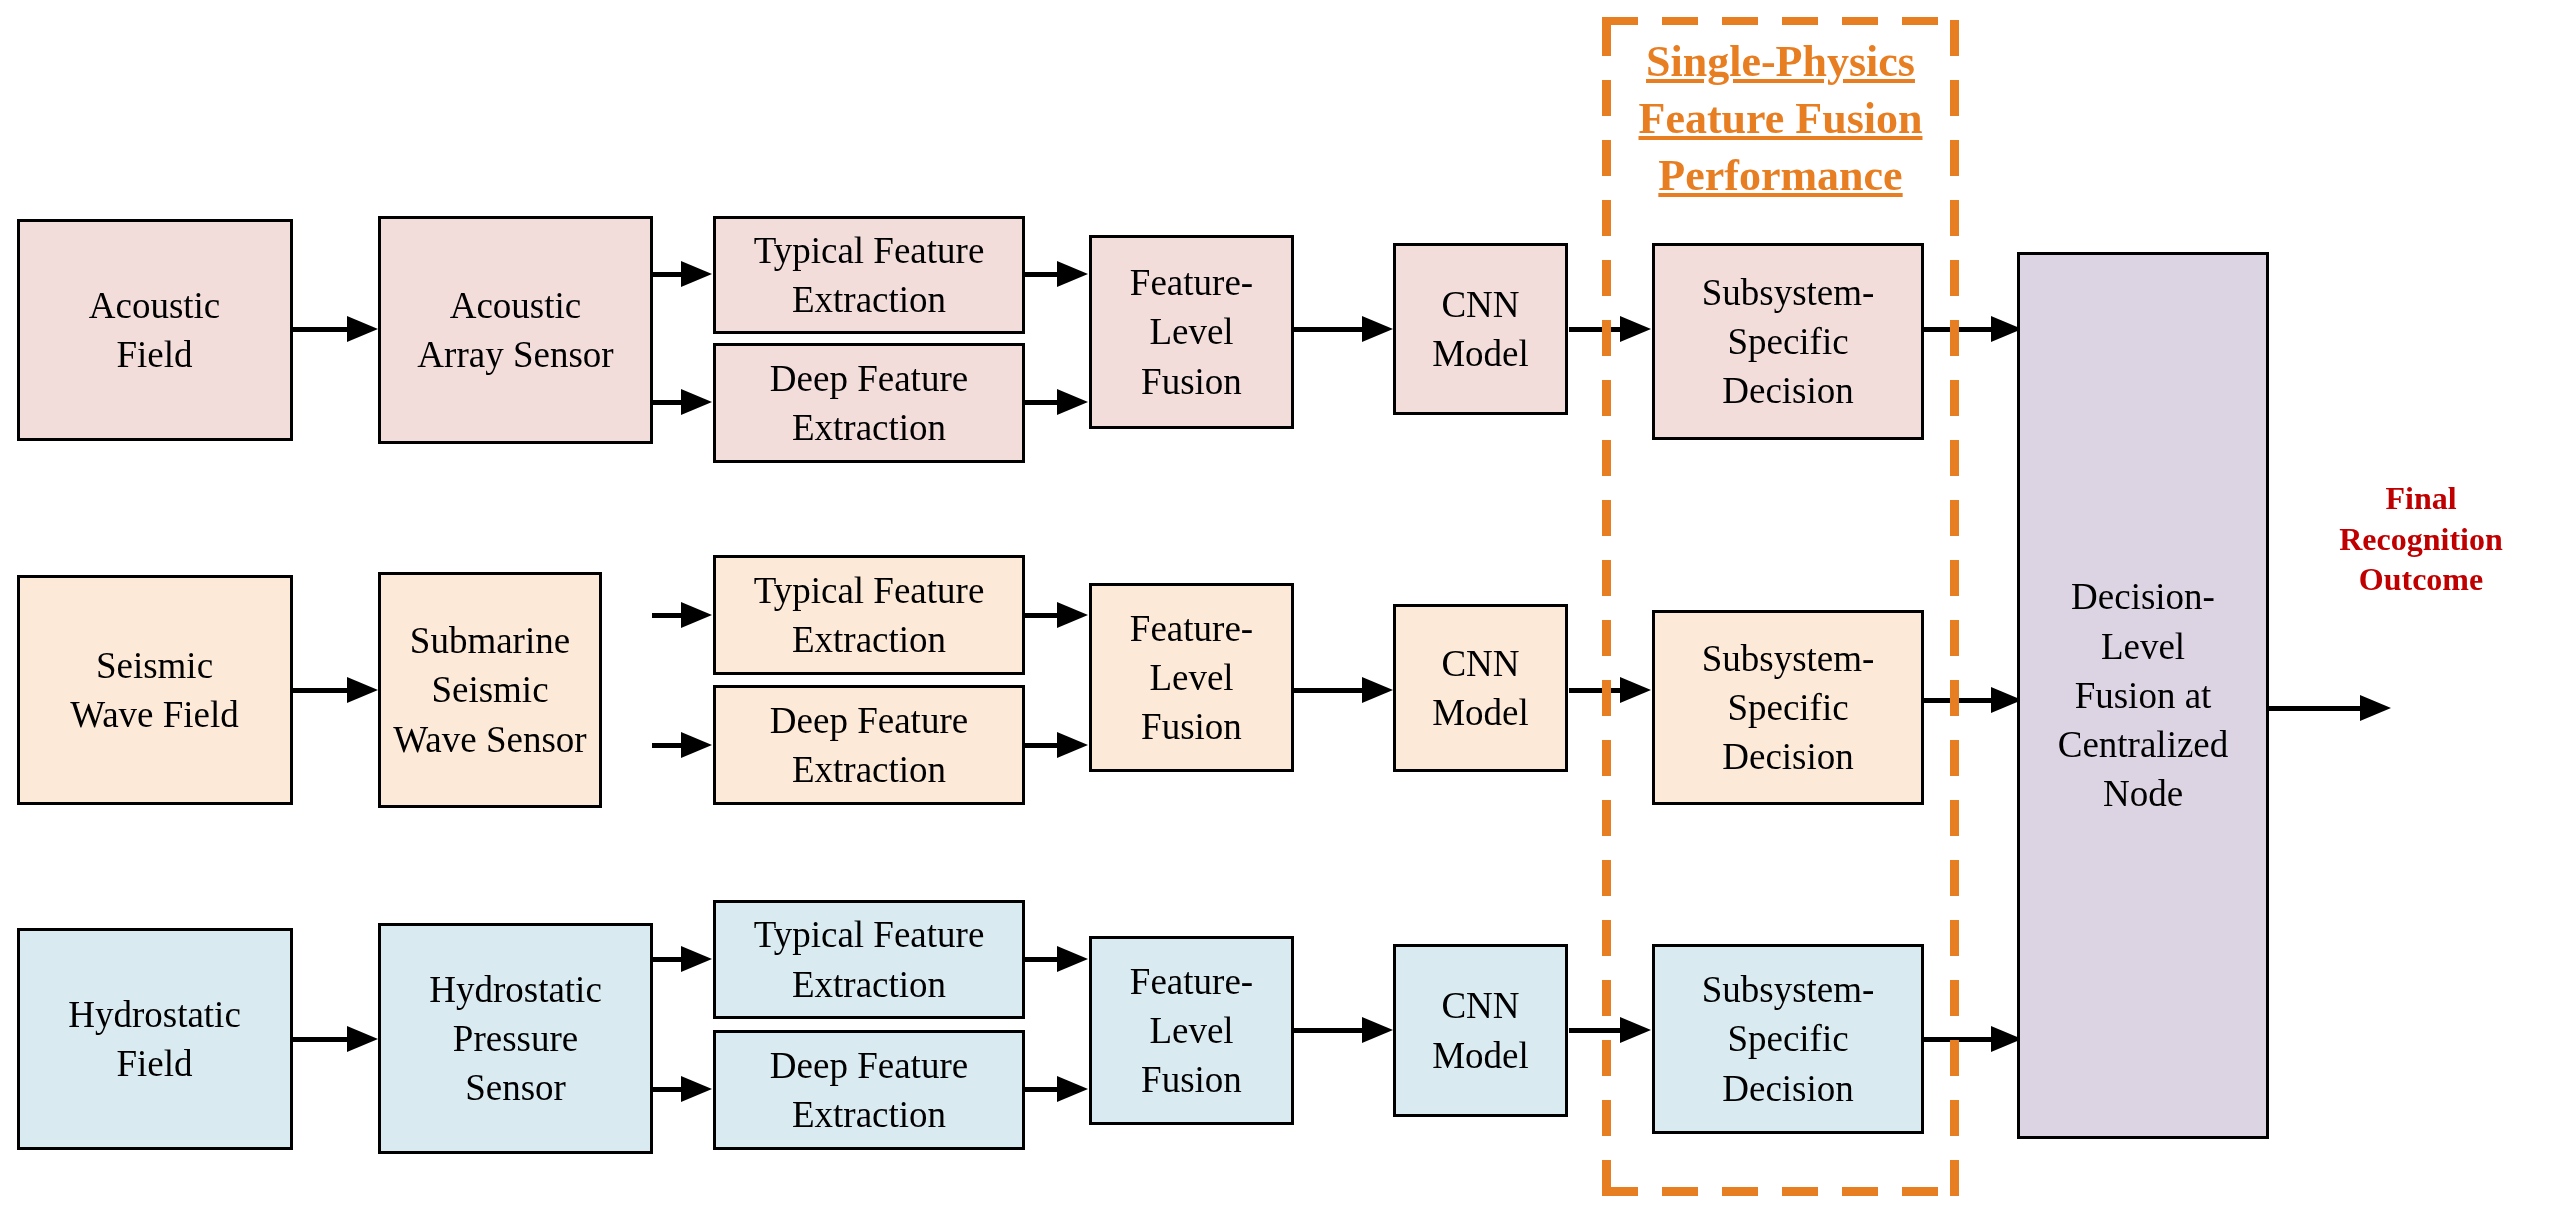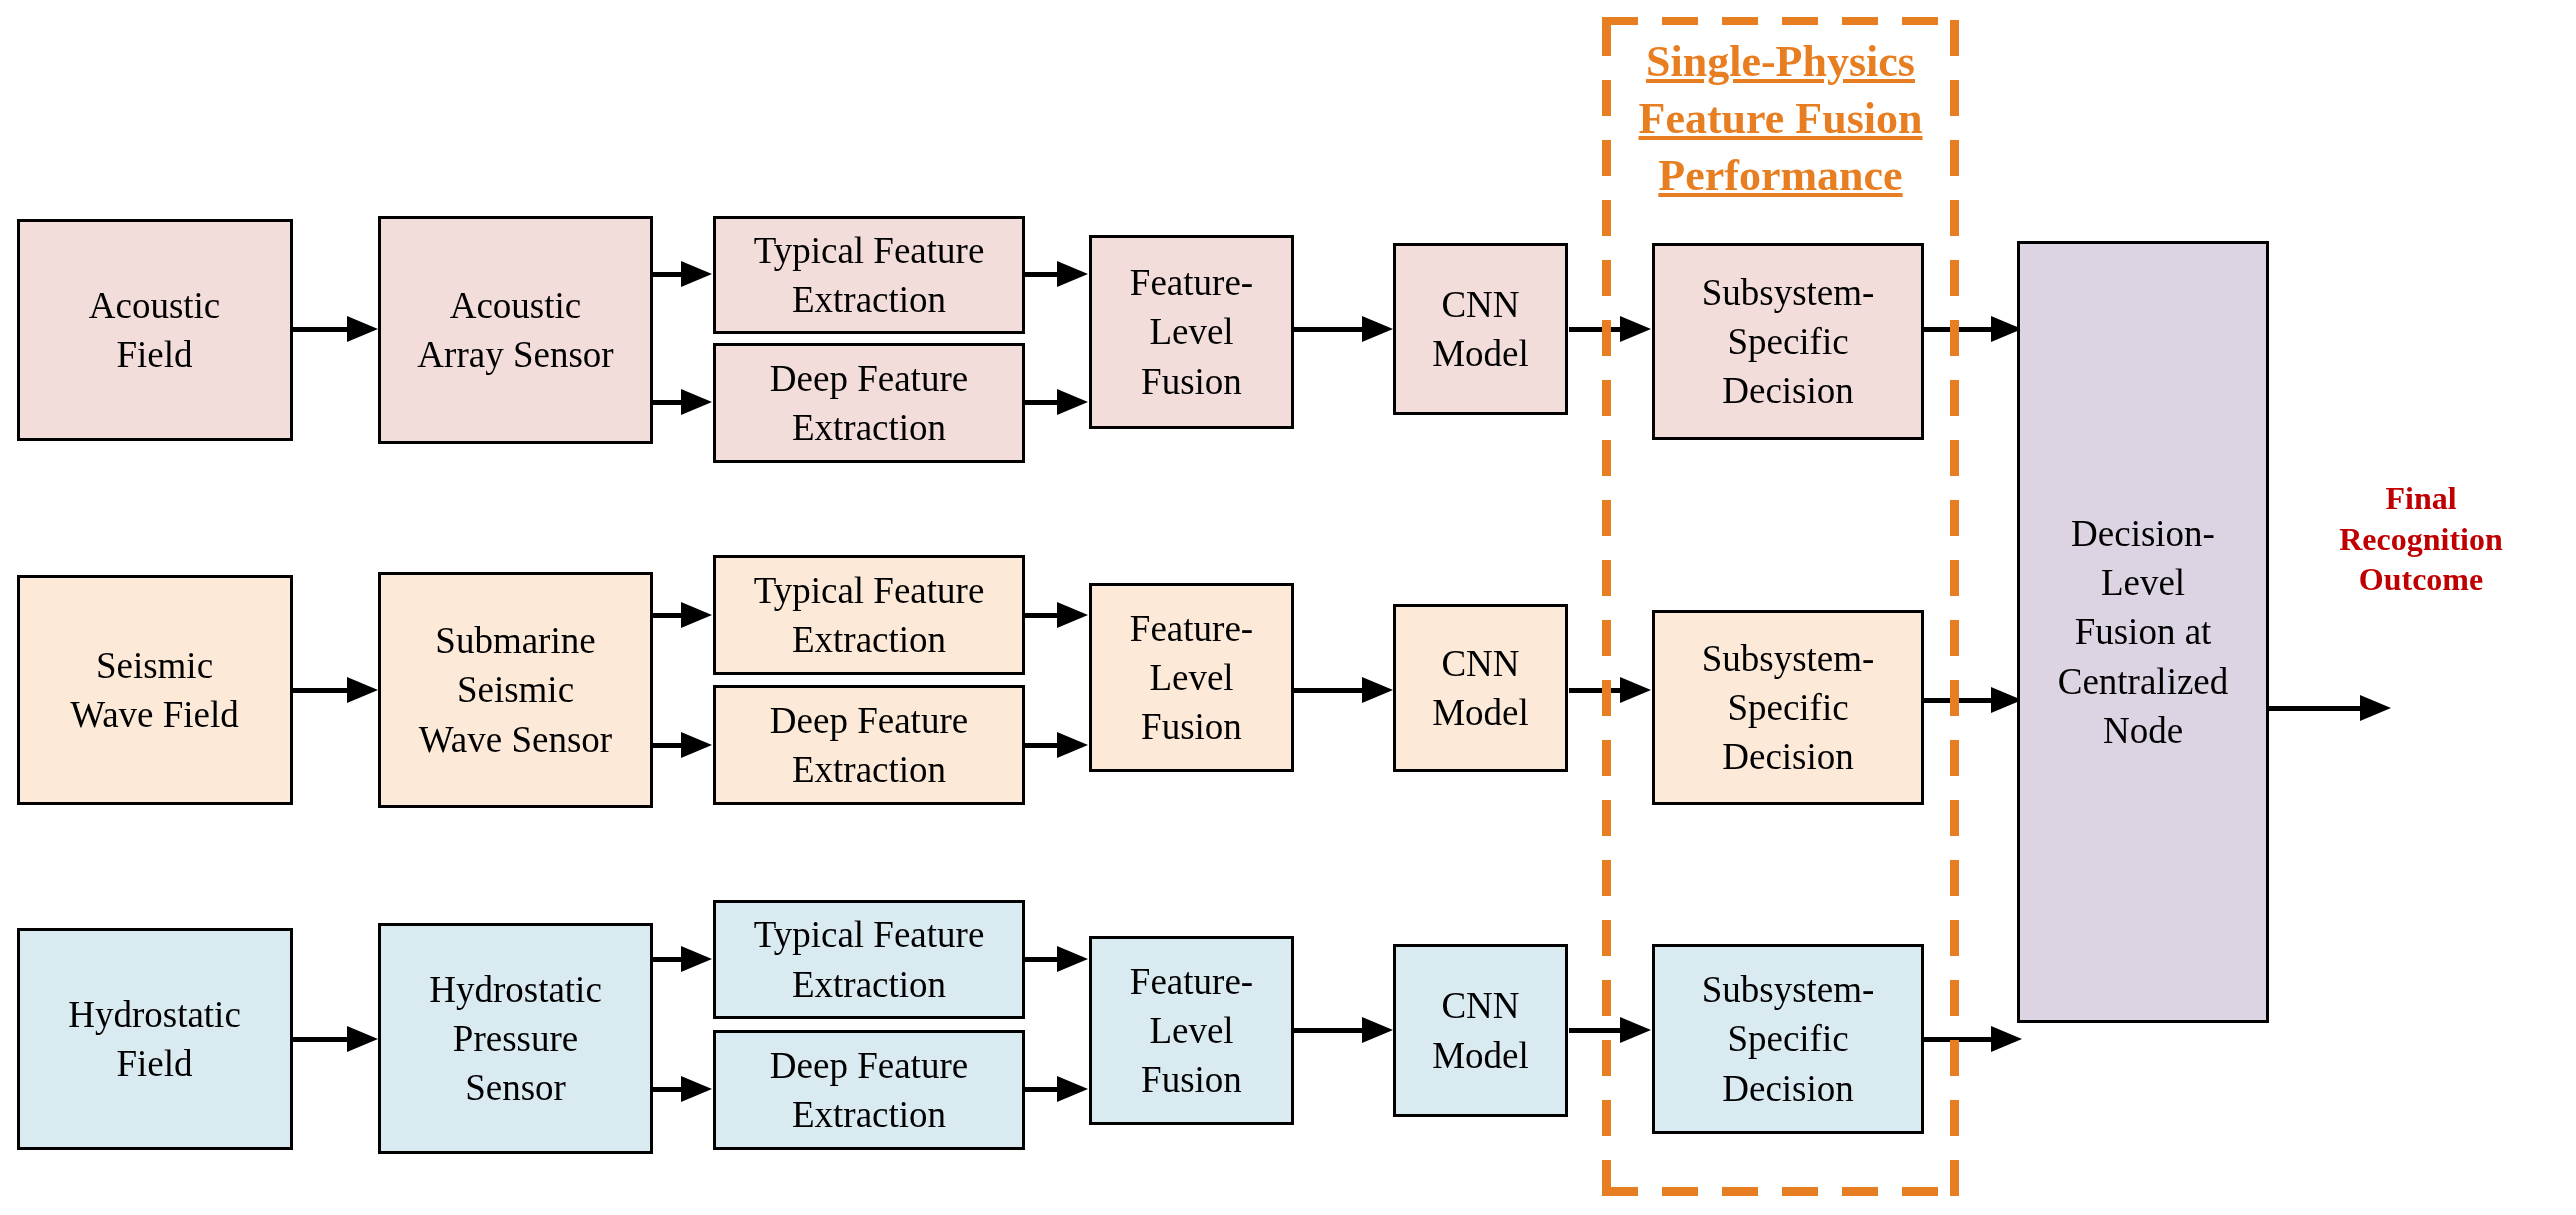--- a/index.html
+++ b/index.html
@@ -66,21 +66,21 @@
   <div class="arrow" style="left:652px;top:272px;width:29px"></div>
   <div class="arrow" style="left:652px;top:400px;width:29px"></div>
   <div class="arrow" style="left:1025px;top:272px;width:32px"></div>
   <div class="arrow" style="left:1025px;top:400px;width:32px"></div>
   <div class="arrow" style="left:1294px;top:327px;width:68px"></div>
   <div class="arrow" style="left:1569px;top:327px;width:51px"></div>
   <div class="arrow" style="left:1924px;top:327px;width:67px"></div>
 
   <div class="box fill-seismic" style="left:16.5px;top:575px;width:276px;height:230px">Seismic
 Wave Field</div>
-  <div class="box fill-seismic" style="left:378px;top:572px;width:275px;height:236px">Submarine
+  <div class="box fill-seismic" style="left:378px;top:572px;width:224px;height:236px">Submarine
 Seismic
 Wave Sensor</div>
   <div class="box fill-seismic" style="left:713px;top:555px;width:312px;height:120px">Typical Feature
 Extraction</div>
   <div class="box fill-seismic" style="left:713px;top:685px;width:312px;height:120px">Deep Feature
 Extraction</div>
   <div class="box fill-seismic" style="left:1089px;top:583px;width:205px;height:189px">Feature-
 Level
 Fusion</div>
   <div class="box fill-seismic" style="left:1393px;top:604px;width:175px;height:168px">CNN
@@ -128,21 +128,21 @@
   <div>
     <div class="dash-edge dash-h" style="left:1602px;top:16.5px;width:357px"></div>
     <div class="dash-edge dash-h" style="left:1602px;top:1187px;width:357px"></div>
     <div class="dash-edge dash-v" style="left:1602px;top:16.5px;height:1179px"></div>
     <div class="dash-edge dash-v" style="left:1950px;top:16.5px;height:1179px"></div>
   </div>
   <div id="sp-title" class="big-label">Single-Physics
 Feature Fusion
 Performance</div>
 
-  <div class="box fill-purple" style="left:2017px;top:241px;width:252px;height:782px">Decision-
+  <div class="box fill-purple" style="left:2017px;top:252px;width:252px;height:887px">Decision-
 Level
 Fusion at
 Centralized
 Node</div>
 
   <div class="arrow" style="left:2268px;top:706px;width:92px"></div>
   <div id="final-outcome" class="big-label">Final
 Recognition
 Outcome</div>
 

